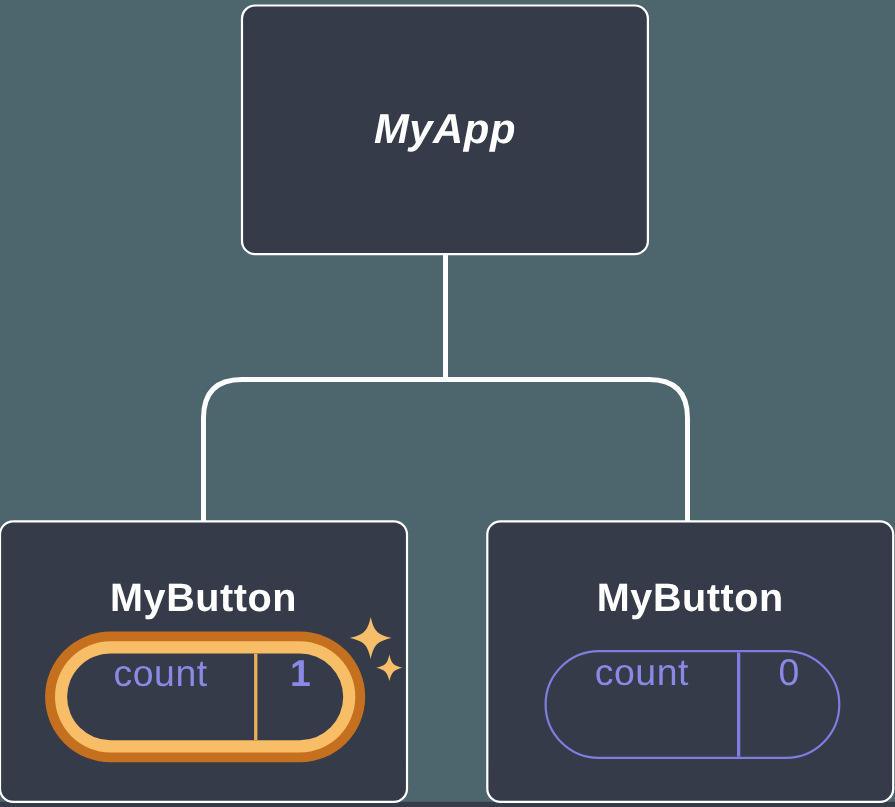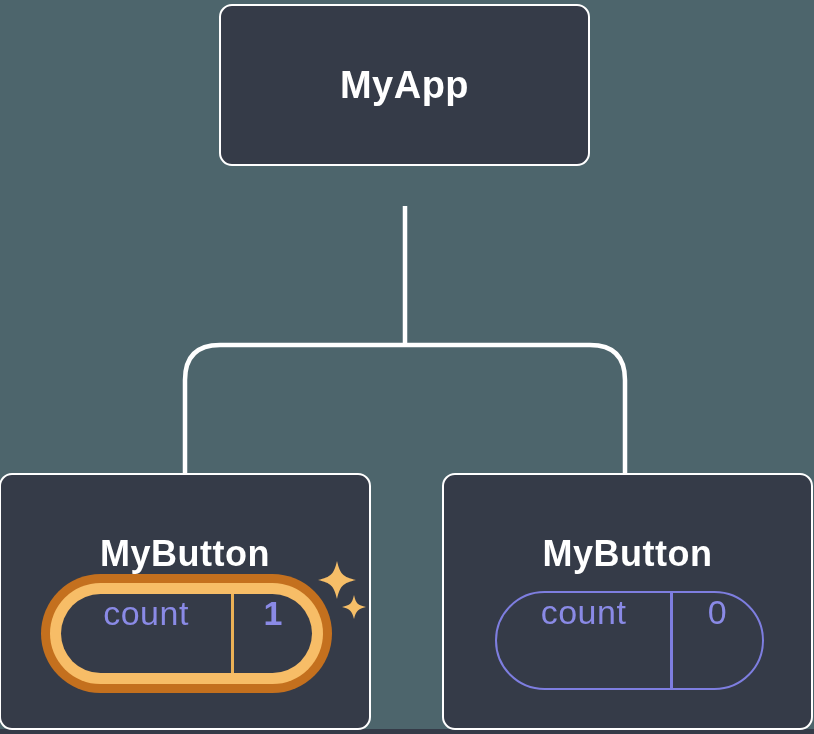--- a/index.html
+++ b/index.html
@@ -11,28 +11,28 @@
   html,body{width:814px;height:734px;overflow:hidden;}
   body{background:var(--bg);font-family:"Liberation Sans","DejaVu Sans",sans-serif;position:relative;}
   .canvas{position:absolute;inset:0;width:814px;height:734px;}
   svg.layer{position:absolute;left:0;top:0;width:814px;height:734px;pointer-events:none;}
   .connectors{z-index:0;}
   .sparkle-layer{z-index:3;}
   .node{
     position:absolute;background:var(--node_fill);
     border:2.5px solid var(--node_border);border-radius:13px;z-index:1;
   }
-  .node-root{left:219px;top:4px;width:371px;height:162px;display:flex;align-items:center;justify-content:center;}
+  .node-root{left:219px;top:4px;width:371px;height:228px;display:flex;align-items:center;justify-content:center;font-style:italic;}
   .node-child-left{left:-1px;top:473px;width:372px;height:257px;}
   .node-child-right{left:442px;top:473px;width:371px;height:257px;}
   .node-label{
     color:var(--text_light);font-weight:600;letter-spacing:.5px;text-align:center;
   }
   .node-root .node-label{font-size:38px;}
-  .child-label{position:absolute;left:0;right:0;top:47px;font-size:36px;margin-top:11px;}
+  .child-label{position:absolute;left:0;right:0;top:47px;font-size:36px;}
   
   .pill-hl{
     position:absolute;left:40px;top:99px;width:291px;height:119px;
     background:var(--orange_dark);border-radius:999px;padding:9px;z-index:2;
   }
   .pill-hl-mid{width:100%;height:100%;background:var(--gold);border-radius:999px;padding:11px;}
   .pill-hl-inner{
     width:100%;height:100%;background:var(--node_fill);border-radius:999px;
     display:flex;align-items:stretch;overflow:hidden;
   }

